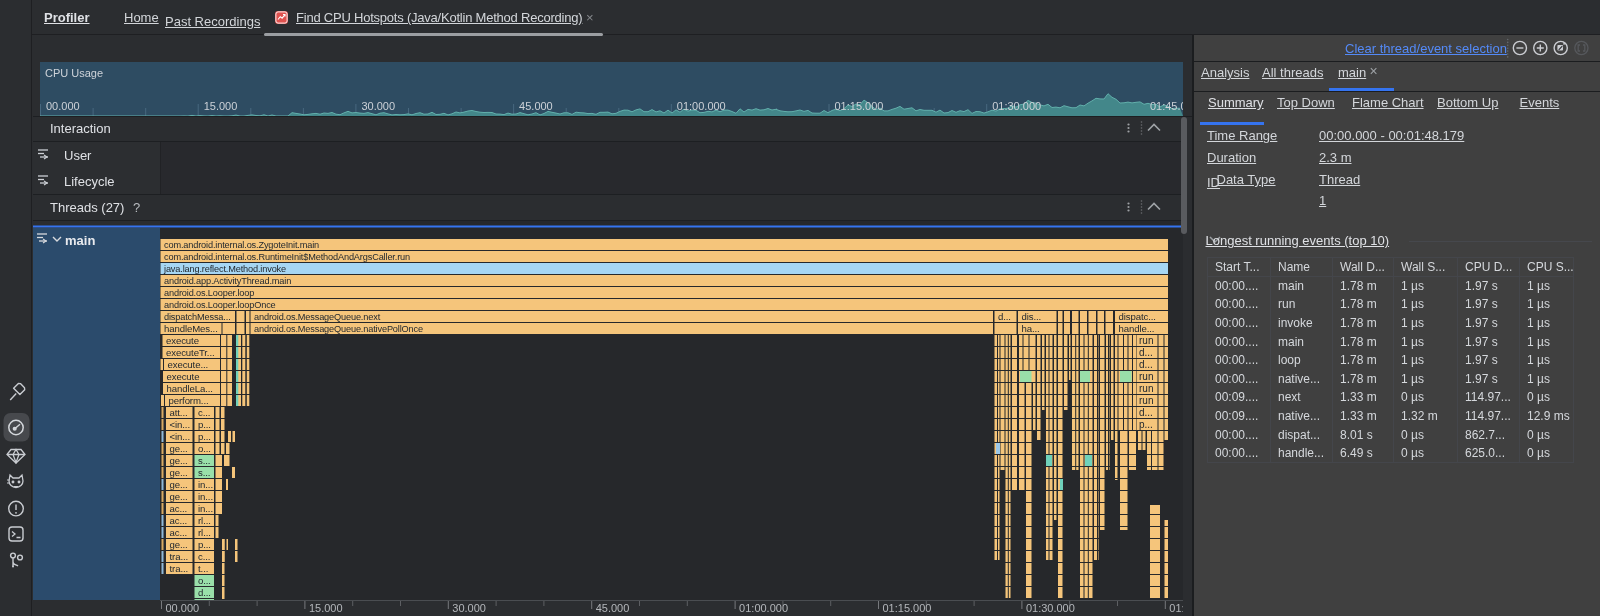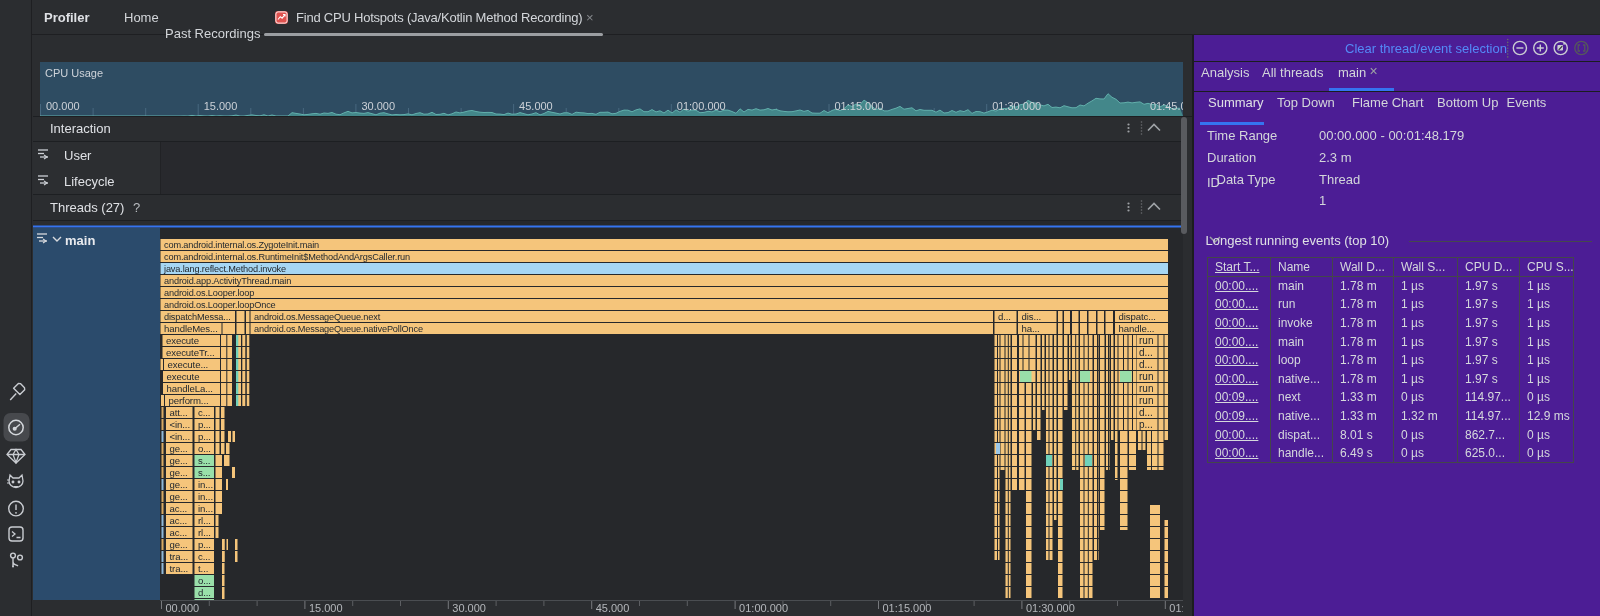--- a/index.html
+++ b/index.html
@@ -1,19 +1,19 @@
 <!DOCTYPE html>
 <html><head><meta charset="utf-8"><style>
 * { margin:0; padding:0; box-sizing:border-box; }
 body { width:1600px; height:616px; background:#2b2d30; font-family:"Liberation Sans", sans-serif; overflow:hidden; position:relative; }
 .abs { position:absolute; }
-.t13 { font-size:13px; color:#d3d6da; white-space:nowrap; }
+.t13 { font-size:13px; color:#d3d6da; white-space:nowrap;text-decoration:underline; }
 .ev { border-collapse:collapse; table-layout:fixed; width:366px; font-size:12px; color:#d5d8dc; }
 .ev td { border-left:1px solid #44464b; padding:0 0 0 7px; height:18.6px; white-space:nowrap; overflow:hidden; }
-.ev td:first-child { border-left:1px solid #44464b;text-decoration:underline; }
+.ev td:first-child { border-left:1px solid #44464b; }
 .ev tr.h td { border-bottom:1px solid #44464b; height:19px; }
 .ev { border-top:1px solid #44464b; border-bottom:1px solid #44464b; border-right:1px solid #44464b; }
 </style></head>
 <body>
 
 <div class="abs" style="left:160px;top:117px;width:1023px;height:483px;background:#26282b"></div>
 <svg width="1159" height="554" viewBox="33 62 1159 554" style="position:absolute;left:33px;top:62px" font-family="Liberation Sans, sans-serif">
     <defs>
       <clipPath id="chartclip">
         <rect x="40" y="61" width="1143" height="55"></rect>
@@ -455,21 +455,21 @@
       <text x="1025.9" y="612" font-size="11" fill="#b4b7bb" text-anchor="start">01:30.000</text>
       <rect x="1164.8" y="601" width="1" height="8" fill="#77797d"></rect>
       <text x="1169.3" y="612" font-size="11" fill="#b4b7bb" text-anchor="start">01:45.0</text>
     </g>
     <rect x="1181" y="117" width="6" height="117" fill="#595b5f" rx="3"></rect>
   </svg>
 
 <div class="abs" style="left:0;top:0;width:1600px;height:34.5px;background:#2b2d30;border-bottom:1.5px solid #1e1f22"></div>
 <div class="abs t13" style="left:44px;top:10px;color:#dfe1e5;font-weight:bold">Profiler</div>
 <div class="abs t13" style="left:124px;top:10px">Home</div>
-<div class="abs t13" style="left:165px;top:26px">Past Recordings</div>
+<div class="abs t13" style="left:165px;top:14px">Past Recordings</div>
 <svg width="13" height="13" viewBox="0 0 13 13" style="position:absolute;left:274.5px;top:11px">
     <rect x="0" y="0" width="13" height="13" rx="3" fill="#e0524f"></rect>
     <rect x="0.9" y="0.9" width="11.2" height="11.2" rx="2.2" fill="none" stroke="#fff" stroke-width="0.9"></rect>
     <path d="M 3 8.5 l 2.3 -2.8 l 1.8 1.5 l 2.7 -3.4" fill="none" stroke="#fff" stroke-width="1.1"></path>
     <path d="M 8 3.5 h 2 v 2" fill="none" stroke="#fff" stroke-width="1.1"></path>
   </svg>
 <div class="abs t13" style="left:296px;top:10px;letter-spacing:-0.22px">Find CPU Hotspots (Java/Kotlin Method Recording)</div>
 <div class="abs" style="left:586px;top:10px;font-size:13px;color:#85888c">×</div>
 <div class="abs" style="left:263.5px;top:32.5px;width:339px;height:3.6px;border-radius:2px;background:#9b9ea2"></div>
 
@@ -506,34 +506,34 @@
     </g>
     <g stroke="#c9ccd1" stroke-width="1.4">
       <circle cx="13" cy="555.5" r="2.4"></circle>
       <circle cx="20" cy="557.5" r="2.4"></circle>
       <path d="M 13 558 v 4 c 0 3 3 2.5 5 4 M 13 562 v 4.5"></path>
       <circle cx="13" cy="566.5" r="1" fill="#c9ccd1" stroke="none"></circle>
     </g>
   </svg>
 
 <div class="abs" style="left:1192px;top:35px;width:1.5px;height:581px;background:#1b1d1f"></div>
-<div class="abs" style="left:1193.5px;top:35px;width:406.5px;height:581px;background:#4c1d95">
+<div class="abs" style="left:1193.5px;top:35px;width:406.5px;height:581px;background:#404040">
   <div class="abs t13" style="left:151.5px;top:6px;color:#548af7">Clear thread/event selection</div>
   <div class="abs" style="left:0;top:26px;width:406.5px;height:1px;background:#1b1d1f"></div>
   <div class="abs t13" style="left:7.5px;top:30px">Analysis</div>
   <div class="abs t13" style="left:68.5px;top:30px">All threads</div>
   <div class="abs t13" style="left:144.5px;top:30px">main</div>
   <div class="abs" style="left:176px;top:28px;font-size:14px;color:#9da1a5">×</div>
   <div class="abs" style="left:135.5px;top:53px;width:65px;height:3px;background:#3574f0"></div>
   <div class="abs" style="left:0;top:56px;width:406.5px;height:1px;background:#1b1d1f"></div>
   <div class="abs t13" style="left:14.5px;top:60px;color:#dfe1e5">Summary</div>
   <div class="abs t13" style="left:83.5px;top:60px">Top Down</div>
   <div class="abs t13" style="left:158.5px;top:60px">Flame Chart</div>
   <div class="abs t13" style="left:243.5px;top:60px">Bottom Up</div>
-  <div class="abs t13" style="left:313px;top:60px">Events</div>
+  <div class="abs t13" style="left:326px;top:60px">Events</div>
   <div class="abs" style="left:6.5px;top:87px;width:64px;height:3px;background:#3574f0"></div>
   <div class="abs t13" style="left:13.5px;top:93px">Time Range</div>
   <div class="abs t13" style="left:125.5px;top:93px">00:00.000 - 00:01:48.179</div>
   <div class="abs t13" style="left:13.5px;top:115px">Duration</div>
   <div class="abs t13" style="left:125.5px;top:115px">2.3 m</div>
   <div class="abs t13" style="left:23px;top:137px">Data Type</div>
   <div class="abs t13" style="left:125.5px;top:137px">Thread</div>
   <div class="abs t13" style="left:13.5px;top:140px">ID</div>
   <div class="abs t13" style="left:125.5px;top:158px">1</div>
   <svg width="14" height="10" viewBox="0 0 14 10" style="position:absolute;left:14px;top:199px" fill="none">

